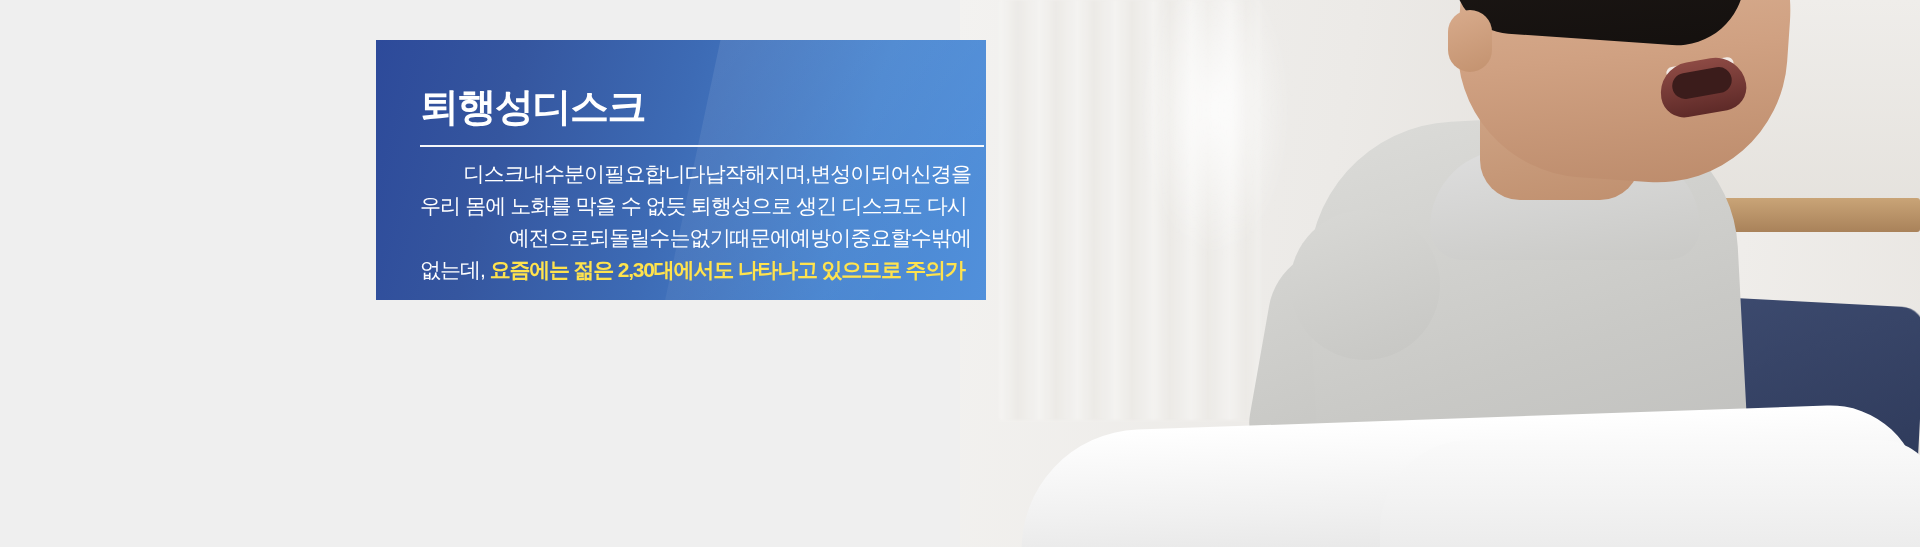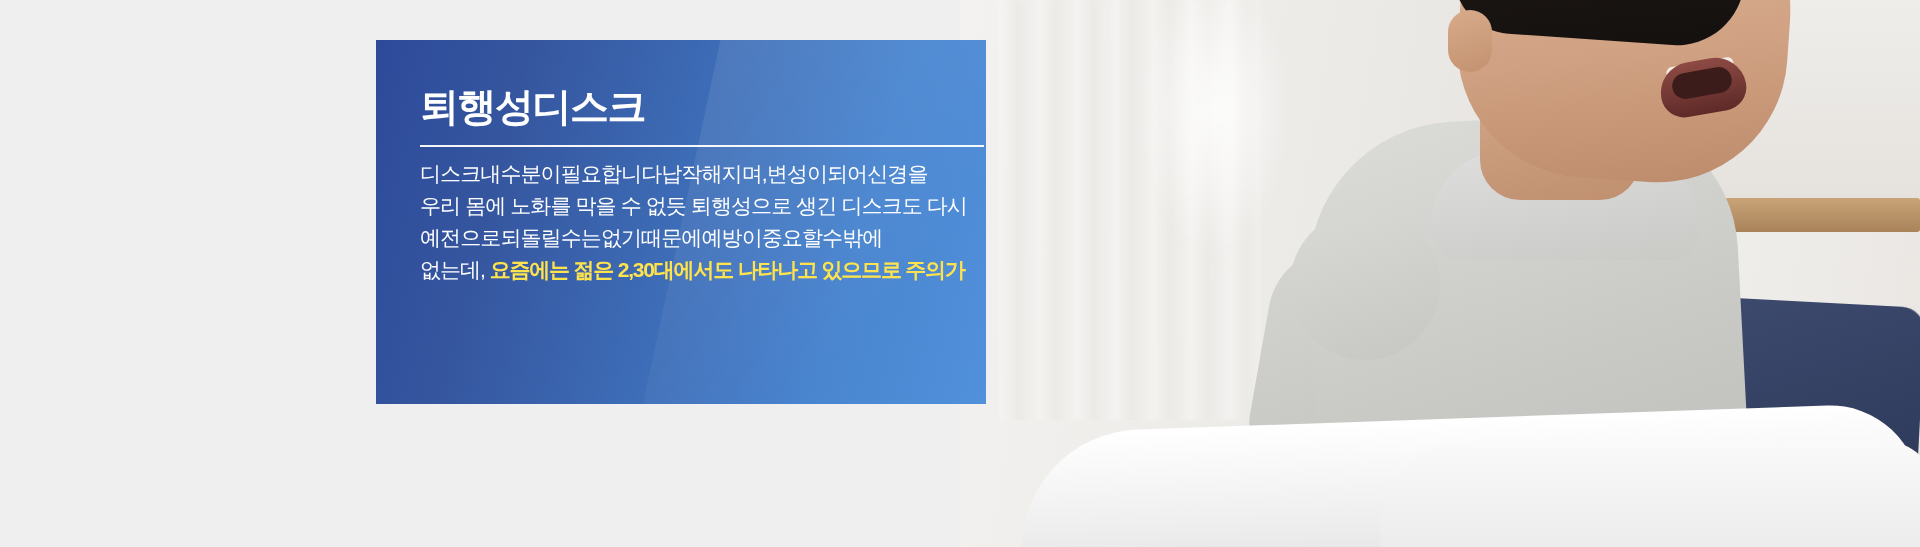--- a/index.html
+++ b/index.html
@@ -64,21 +64,21 @@
   .ph-mouth{position:absolute;left:700px;top:60px;width:86px;height:54px;
      background:linear-gradient(180deg,#8d4a44,#5e2a28);border-radius:40px 40px 30px 30px;
      transform:rotate(-10deg);}
   .ph-mouth-in{position:absolute;left:712px;top:70px;width:60px;height:26px;
      background:#3b1c1b;border-radius:28px;transform:rotate(-10deg);}
   .ph-teeth{position:absolute;left:706px;top:62px;width:68px;height:12px;
      background:#f2eae4;border-radius:10px;transform:rotate(-10deg);}
 
   
   .card{
-    position:absolute;left:376px;top:40px;width:610px;height:364px;
+    position:absolute;left:376px;top:40px;width:610px;height:260px;
     background:linear-gradient(105deg,#2d4a9a 0%,#35569f 22%,#3d6bb5 48%,#4a86d0 76%,#5190db 100%);
     overflow:hidden;
   }
   .card-sheen{position:absolute;right:-40px;top:-60px;width:340px;height:480px;
     background:linear-gradient(120deg,rgba(255,255,255,.10),rgba(255,255,255,0) 65%);
     transform:rotate(12deg);}
   .card-inner{position:relative;padding:45px 22px 0 44px;}
 
   .title{
     color:#ffffff;font-size:39px;font-weight:700;letter-spacing:-1.5px;
@@ -90,21 +90,21 @@
     margin-top:25px;color:#ffe34d;font-size:20px;font-weight:700;
     letter-spacing:-1.1px;line-height:1.2;white-space:nowrap;
   }
 
   .body-text{margin-top:11px;width:551px;}
   .line{
     color:#ffffff;font-size:21px;line-height:32px;letter-spacing:-0.9px;
     white-space:nowrap;
   }
   .line.justify{
-    display:flex;justify-content:flex-start;white-space:normal;
+    display:flex;justify-content:flex-end;white-space:normal;
   }
   .line.justify > span{display:inline-block;}
   .em{color:#ffe34d;font-weight:700;letter-spacing:-1.2px;text-align:center;}
   .em-line{color:#ffffff;font-size:21px;line-height:32px;letter-spacing:-1.0px;white-space:nowrap;}
 </style>
 </head>
 <body>
 
 <div class="banner">
 

